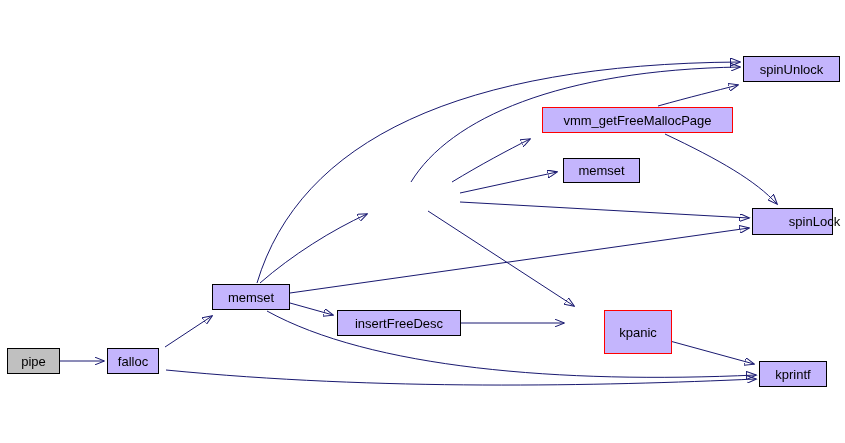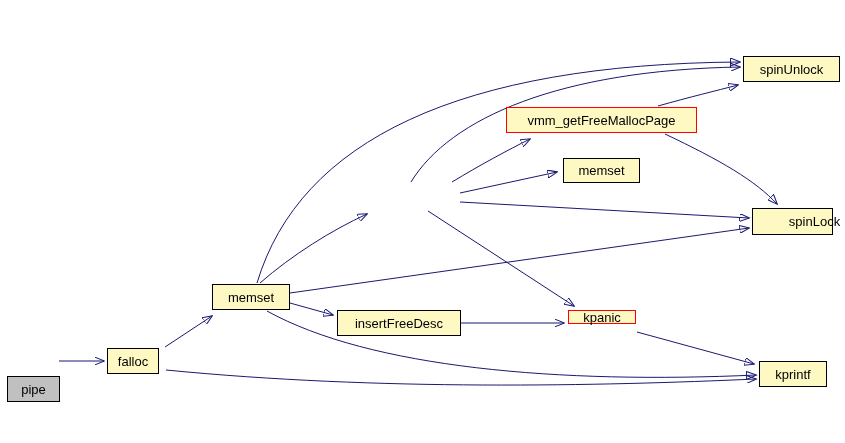--- a/index.html
+++ b/index.html
@@ -9,29 +9,29 @@
     background:#ffffff;
     font-family:"Liberation Sans", sans-serif;
     overflow:hidden;
   }
   .edges{position:absolute;left:0;top:0;width:845px;height:443px;}
   .edges path{fill:none;stroke:#191970;stroke-width:1;}
   .node{
     position:absolute;
     box-sizing:border-box;
     border:1px solid #000000;
-    background:#fef9c3;
+    background:#c4b5fd;
     color:#000000;
     font-size:13px;
     display:flex;align-items:center;justify-content:center;
     white-space:nowrap;
     cursor:pointer;
   }
   .node--entry{background:#c0c0c0;}
-  .node--alert{border-color:#ff0000;}
+  .node--alert{border-color:#ff0000;margin-left:36px;}
 </style>
 </head>
 <body>
 
 <div class="canvas">
 
   <svg class="edges" width="845" height="443" viewBox="0 0 845 443">
     <defs>
       <marker id="arrow" markerUnits="userSpaceOnUse" markerWidth="11" markerHeight="8" refX="9.5" refY="4" orient="auto">
         <path d="M0,0 L10,4 L0,8 z" fill="#191970" stroke="none"></path>
@@ -49,24 +49,24 @@
     <path marker-end="url(#arrow)" d="M460,193 L557,172"></path>
     <path marker-end="url(#arrow)" d="M460,202 L749,218"></path>
     <path marker-end="url(#arrow)" d="M411,182 C450,118 560,70 740,67"></path>
     <path marker-end="url(#arrow)" d="M428,211 L574,306"></path>
     <path marker-end="url(#arrow)" d="M658,106 C690,97 715,91 738,85"></path>
     <path marker-end="url(#arrow)" d="M665,134 C720,160 756,181 777,204"></path>
     <path marker-end="url(#arrow)" d="M461,323 L564,323"></path>
     <path marker-end="url(#arrow)" d="M637,332 L754,364"></path>
   </svg>
 
-  <div class="node node--entry" style="left:7px;   top:348px; width:53px;  height:26px;margin-top:28px;">pipe</div>
+  <div class="node node--entry" style="left:7px;   top:348px; width:53px;  height:26px;">pipe</div>
   <div class="node" style="left:107px; top:348px; width:52px;  height:26px;">falloc</div>
   <div class="node" style="left:212px; top:284px; width:78px;  height:26px;">memset</div>
   <div class="node" style="left:337px; top:310px; width:124px; height:26px;">insertFreeDesc</div>
   <div class="node node--alert" style="left:506px; top:107px; width:191px; height:26px;">vmm_getFreeMallocPage</div>
   <div class="node" style="left:563px; top:158px; width:77px;  height:25px;">memset</div>
   <div class="node" style="left:743px; top:56px;  width:97px;  height:26px;">spinUnlock</div>
   <div class="node" style="left:752px; top:208px; width:81px;  height:27px;padding-left:44px;">spinLock</div>
-  <div class="node node--alert" style="left:568px; top:310px; width:68px;  height:14px;">kpanic</div>
+  <div class="node node--alert" style="left:568px; top:310px; width:68px;  height:44px;">kpanic</div>
   <div class="node" style="left:759px; top:361px; width:68px;  height:26px;">kprintf</div>
 
 </div>
 
 </body></html>

